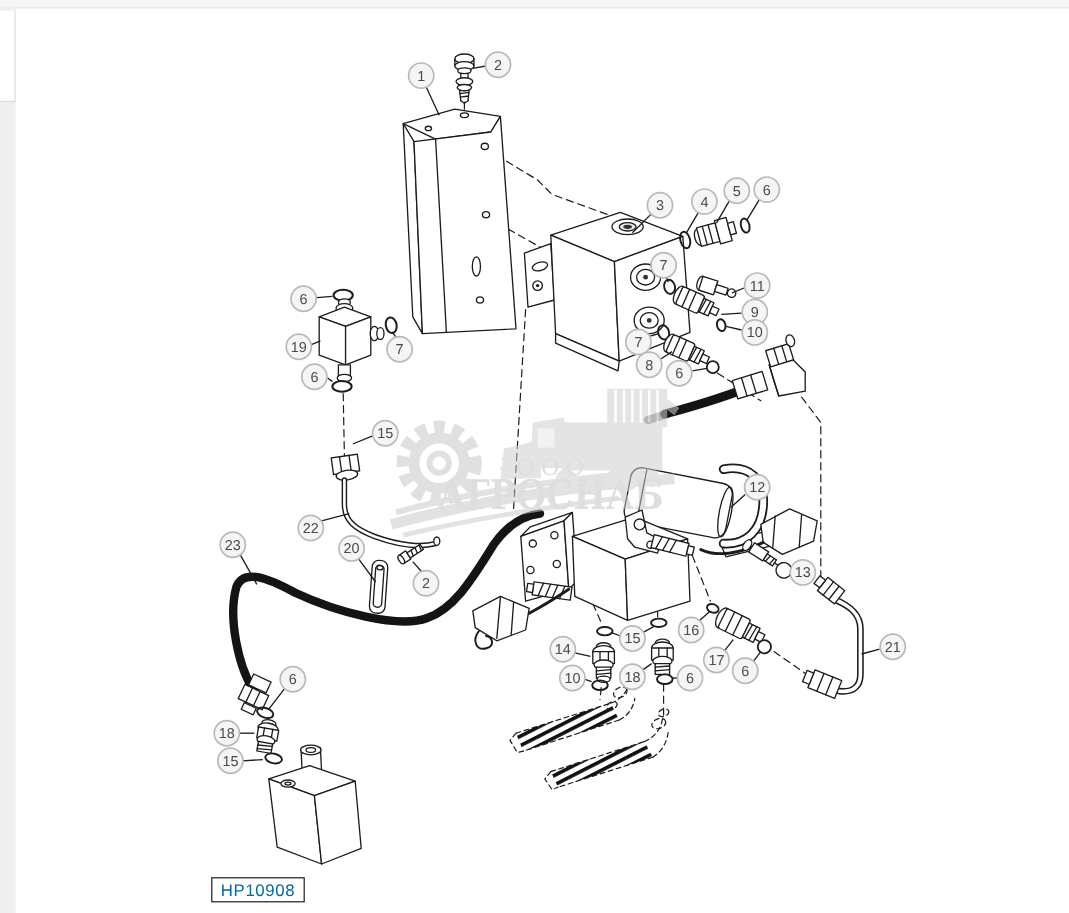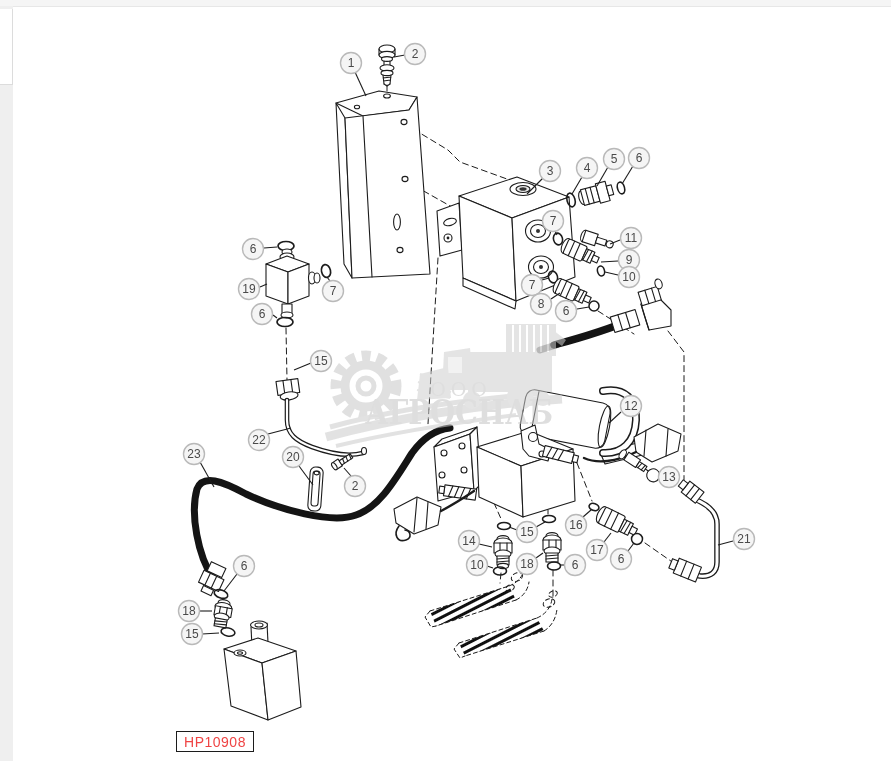--- a/index.html
+++ b/index.html
@@ -7,21 +7,21 @@
     width:891px;height:761px;position:relative;overflow:hidden;
     background:#ffffff;font-family:"Liberation Sans",sans-serif;
   }
   .top-strip{position:absolute;left:0;top:0;width:891px;height:6px;background:#f5f5f5;border-bottom:1px solid #e7e7e7;}
   .left-col{position:absolute;left:0;top:6px;width:13px;height:755px;background:#efefef;}
   .left-notch{position:absolute;left:0;top:9px;width:12px;height:75px;background:#ffffff;border-right:1px solid #dcdcdc;border-bottom:1px solid #dcdcdc;}
   #diagram{position:absolute;left:0;top:0;}
   .drawing-number{
     position:absolute;left:176px;top:731px;width:76px;height:19px;
     border:1.3px solid #1c1c1c;display:flex;align-items:center;justify-content:center;
-    font-size:14px;color:#ef4444;letter-spacing:0.5px;background:transparent;
+    font-size:14px;color:#0369a1;letter-spacing:0.5px;background:transparent;
   }
 </style>
 </head>
 <body>
 
 <div class="top-strip"></div>
 <div class="left-col"></div>
 <div class="left-notch"></div>
 
 <svg id="diagram" width="891" height="761" viewBox="0 0 891 761" xmlns="http://www.w3.org/2000/svg">

